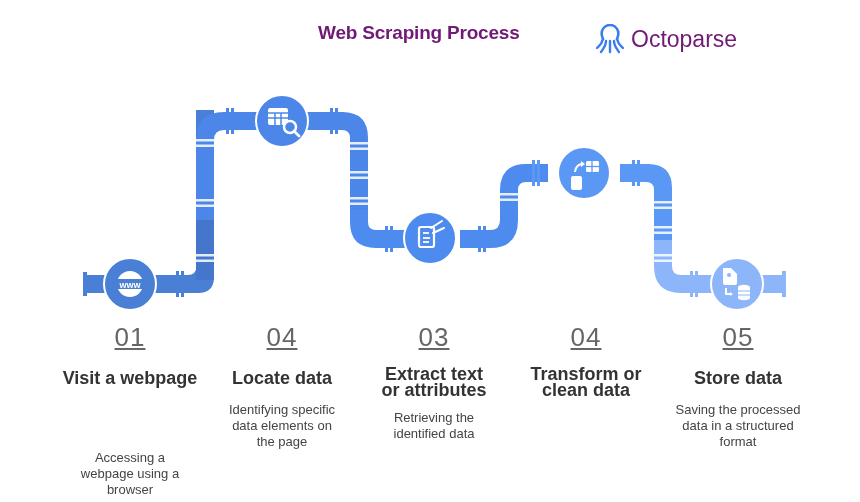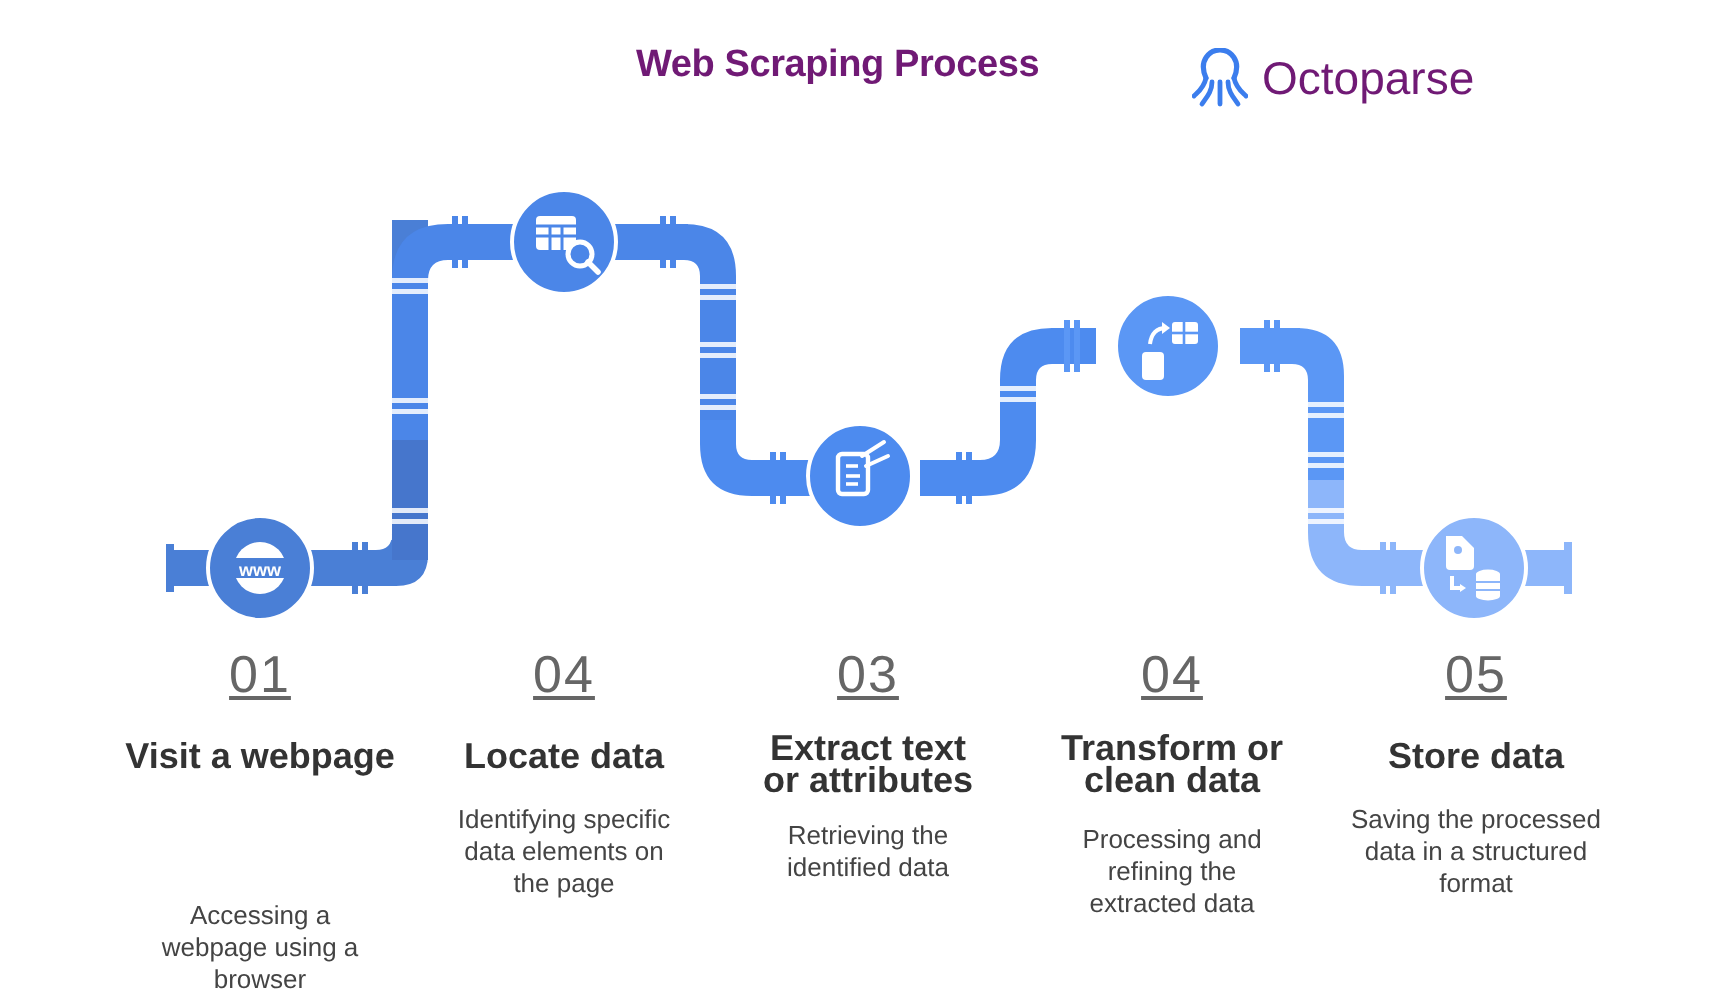--- a/index.html
+++ b/index.html
@@ -180,20 +180,19 @@
 
 <div class="step" style="left:359px; top:322px; height:140px;">
   <div class="step-num">03</div>
   <div class="step-title" style="top:44px; left:20px; width:110px;">Extract text or attributes</div>
   <div class="step-desc" style="top:88px; left:20px; width:110px;">Retrieving the identified data</div>
 </div>
 
 <div class="step" style="left:511px; top:322px; height:140px;">
   <div class="step-num">04</div>
   <div class="step-title" style="top:44px; left:10px; width:130px;">Transform or clean data</div>
-  <div class="step-desc" style="top:90px; left:25px; width:100px;">Processing and refining the extracted data</div>
 </div>
 
 <div class="step" style="left:663px; top:322px; height:140px;">
   <div class="step-num">05</div>
   <div class="step-title" style="top:48px;">Store data</div>
   <div class="step-desc" style="top:80px; left:12px; width:126px;">Saving the processed data in a structured format</div>
 </div>
 
 </body></html>

